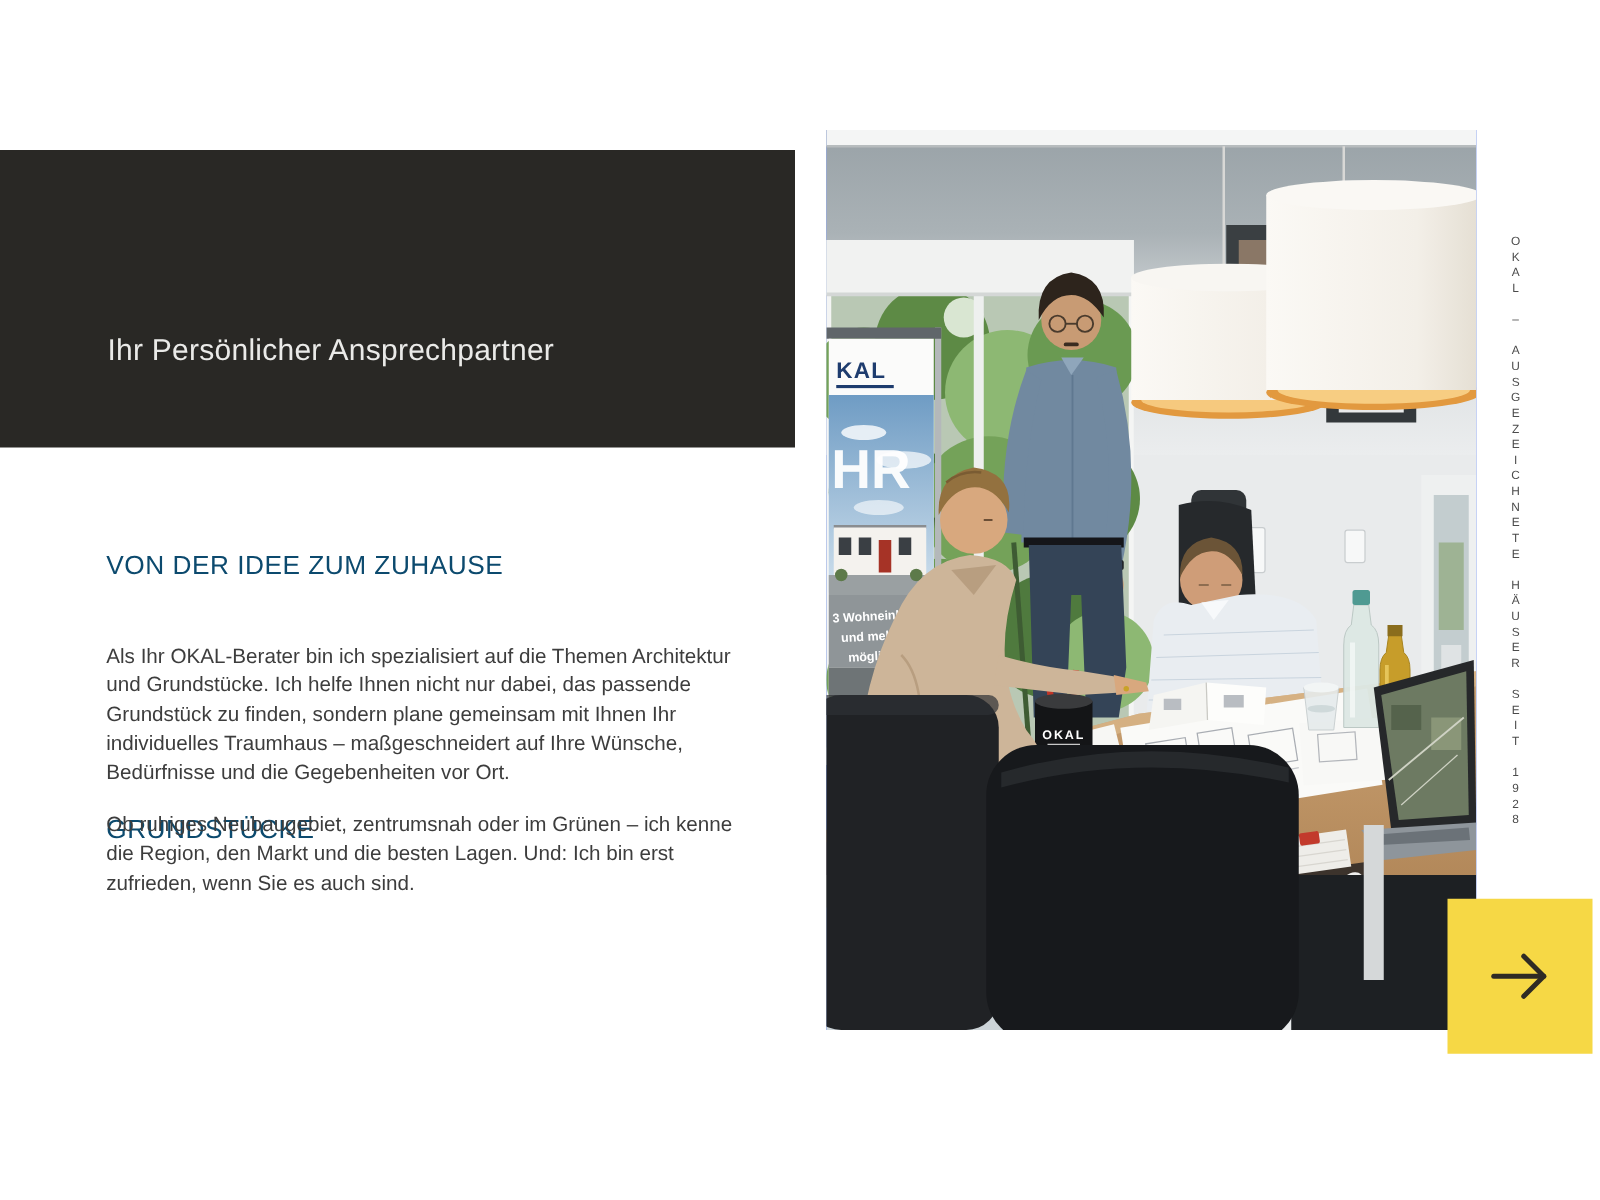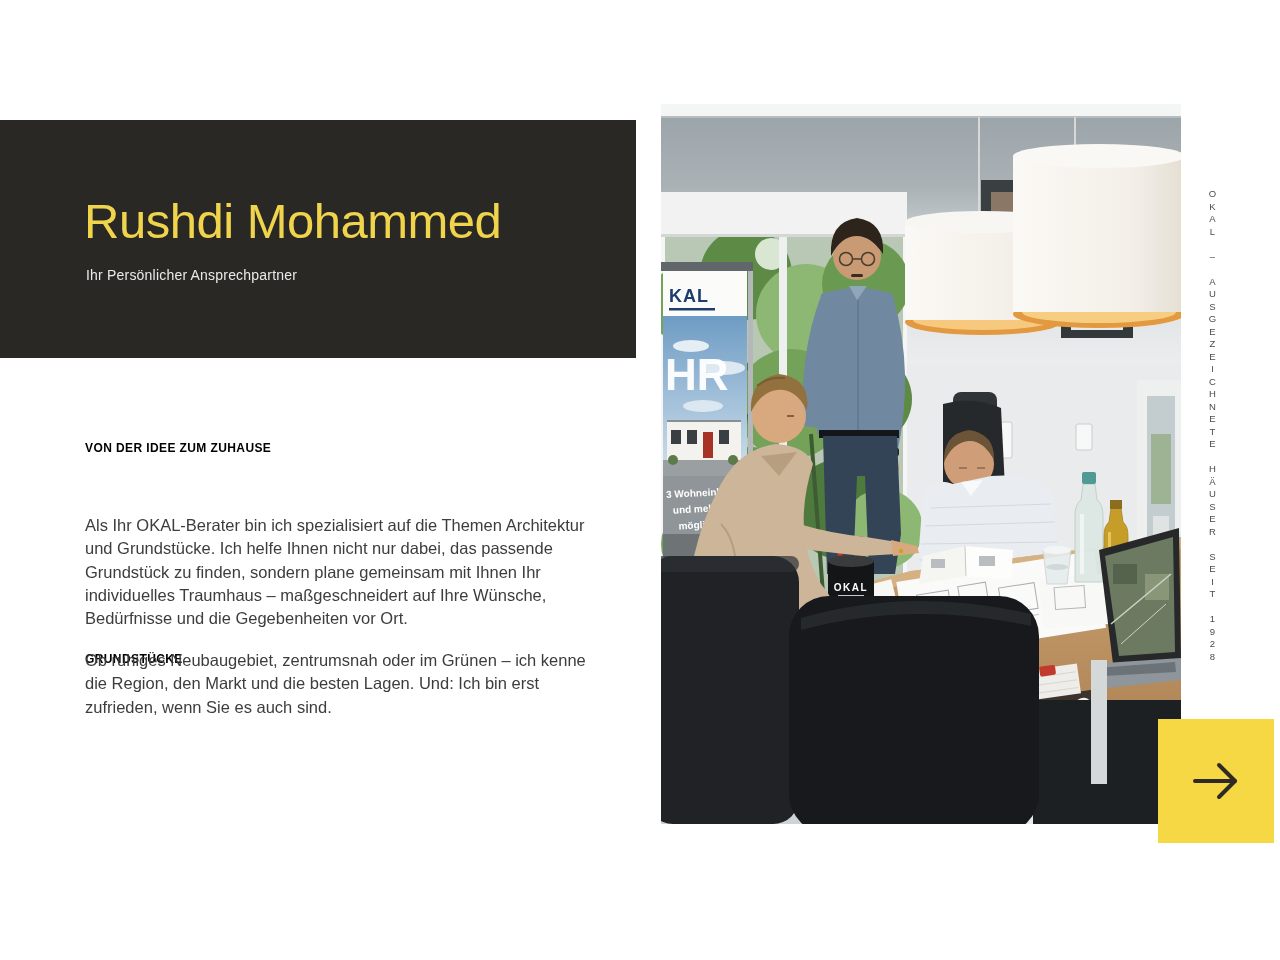--- a/index.html
+++ b/index.html
@@ -11,25 +11,25 @@
     position:absolute;left:0;top:120px;width:636px;height:238px;
     background:#292825;
   }
   .title{
     position:absolute;left:84px;top:196px;
     font-size:49px;line-height:50px;font-weight:500;
     color:#EFD44C;letter-spacing:-0.5px;white-space:nowrap;
   }
   .subtitle{
     position:absolute;left:86px;top:267px;
-    font-size:14px;color:#EAEAE8;letter-spacing:0.2px;white-space:nowrap;
+    font-size:24px;color:#EAEAE8;letter-spacing:0.2px;white-space:nowrap;
   }
   .section-heading{
     position:absolute;left:85px;
-    font-size:12px;font-weight:700;color:#000000;letter-spacing:0.4px;
+    font-size:21px;font-weight:400;color:#0c4a6e;letter-spacing:0.4px;
     white-space:nowrap;
   }
   .h1pos{top:441px;}
   .h2pos{top:652px;}
   .section-body{
     position:absolute;left:85px;width:516px;
     font-size:16.5px;line-height:23.3px;color:#3D3D3D;
   }
   .b1pos{top:473px;margin-top:41px;}
   .b2pos{top:649px;}
@@ -48,21 +48,20 @@
     position:absolute;left:1158px;top:719px;width:116px;height:124px;
     background:#F6D845;border:none;cursor:pointer;
     display:flex;align-items:center;justify-content:center;padding:0;
   }
   .next-button svg{display:block;}
 </style>
 </head>
 <body>
 
 <div class="dark-panel">
-  <div class="title" style="position:fixed;">Rushdi Mohammed</div>
   <div class="subtitle" style="position:fixed;">Ihr Persönlicher Ansprechpartner</div>
 </div>
 
 <div class="section-heading h1pos">VON DER IDEE ZUM ZUHAUSE</div>
 <div class="section-body b1pos">Als Ihr OKAL-Berater bin ich spezialisiert auf die Themen Architektur und Grundstücke. Ich helfe Ihnen nicht nur dabei, das passende Grundstück zu finden, sondern plane gemeinsam mit Ihnen Ihr individuelles Traumhaus – maßgeschneidert auf Ihre Wünsche, Bedürfnisse und die Gegebenheiten vor Ort.</div>
 <div class="section-heading h2pos">GRUNDSTÜCKE</div>
 <div class="section-body b2pos">Ob ruhiges Neubaugebiet, zentrumsnah oder im Grünen – ich kenne die Region, den Markt und die besten Lagen. Und: Ich bin erst zufrieden, wenn Sie es auch sind.</div>
 
 <div class="photo">
 <svg viewBox="0 0 520 720" preserveAspectRatio="none">

